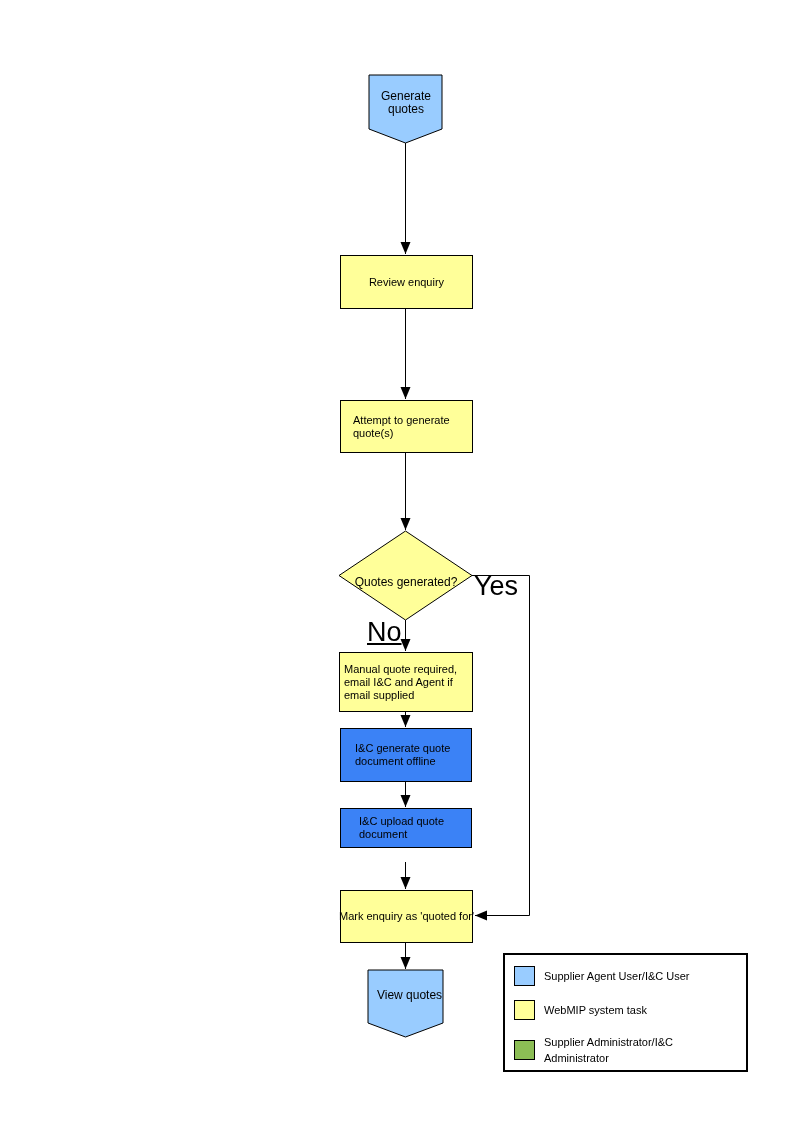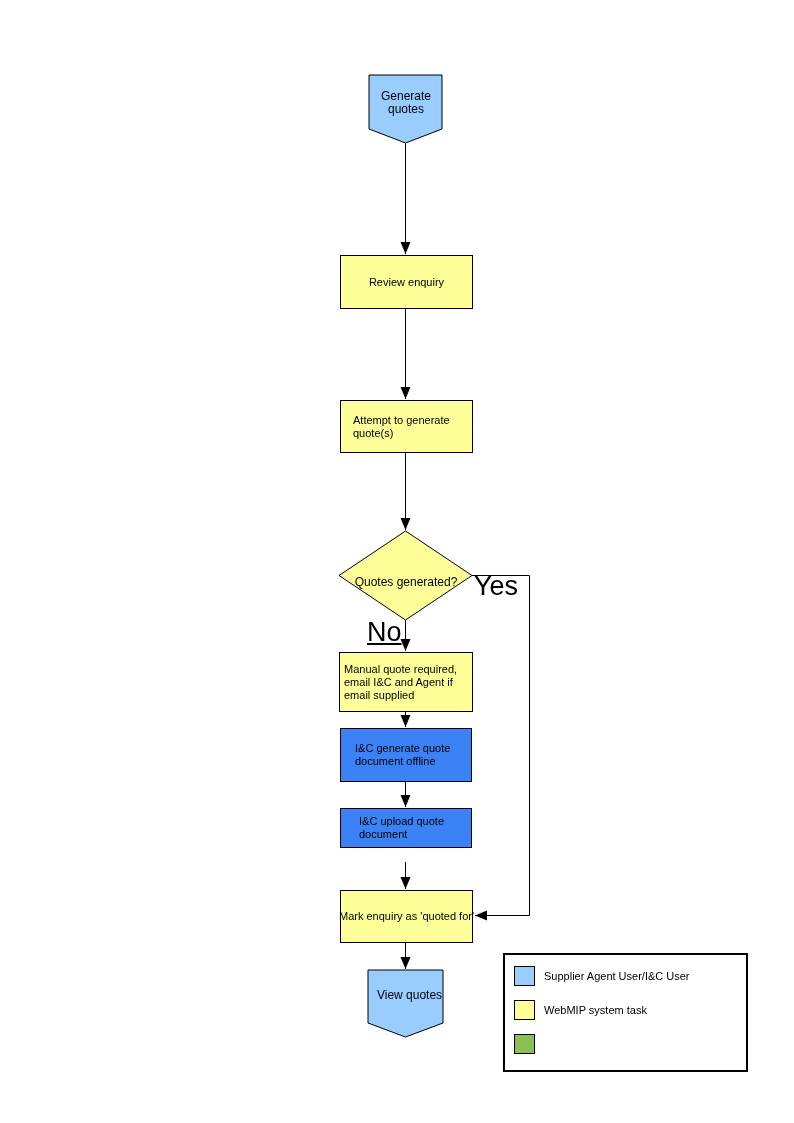--- a/index.html
+++ b/index.html
@@ -91,16 +91,17 @@
     <div class="legend-row">
       <div class="swatch swatch-blue"></div>
       <div class="legend-label">Supplier Agent User/I&amp;C User</div>
     </div>
     <div class="legend-row">
       <div class="swatch swatch-yellow"></div>
       <div class="legend-label">WebMIP system task</div>
     </div>
     <div class="legend-row">
       <div class="swatch swatch-green"></div>
+      <div class="legend-label">Supplier Administrator/I&amp;C Administrator</div>
     </div>
   </div>
 
 </div>
 
 </body></html>

